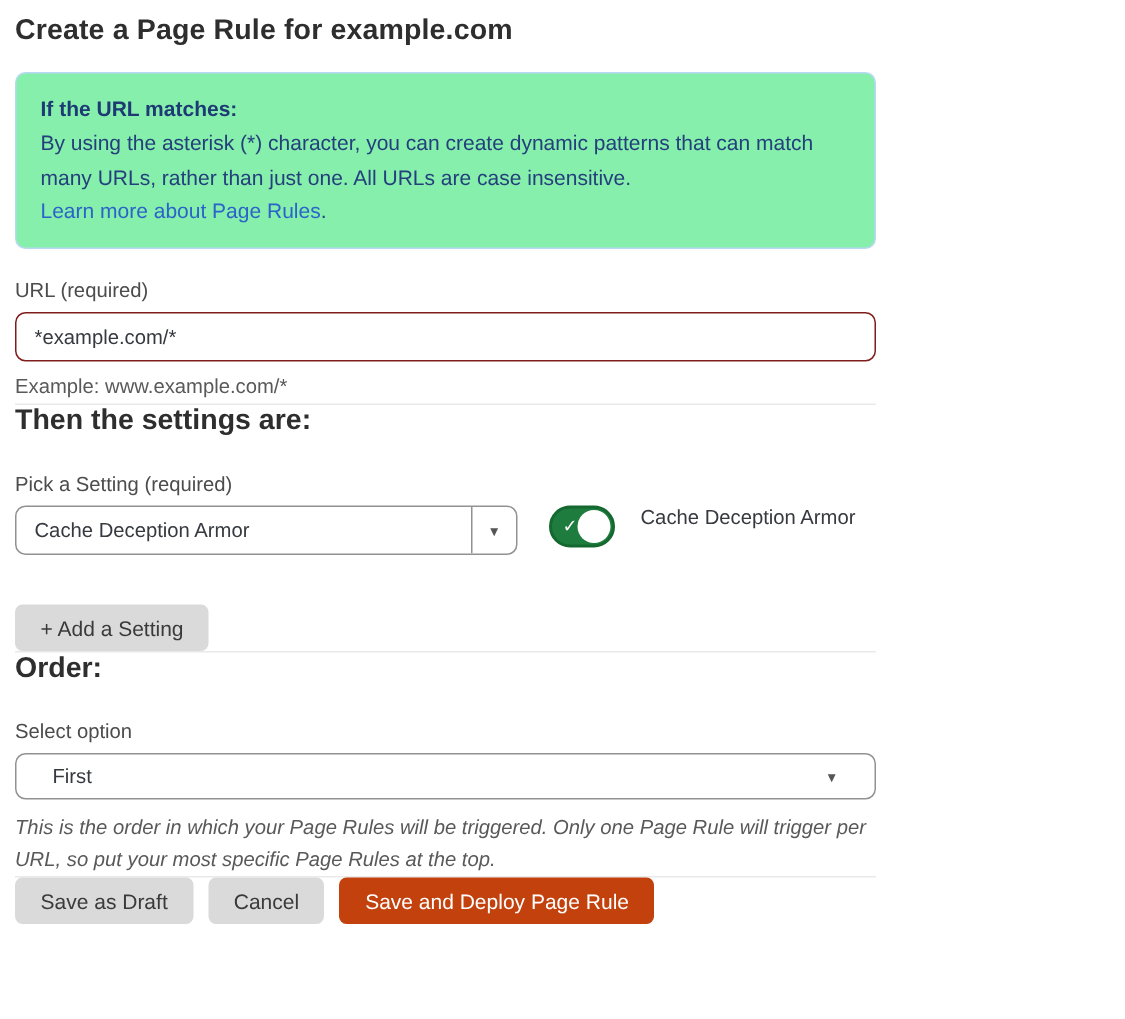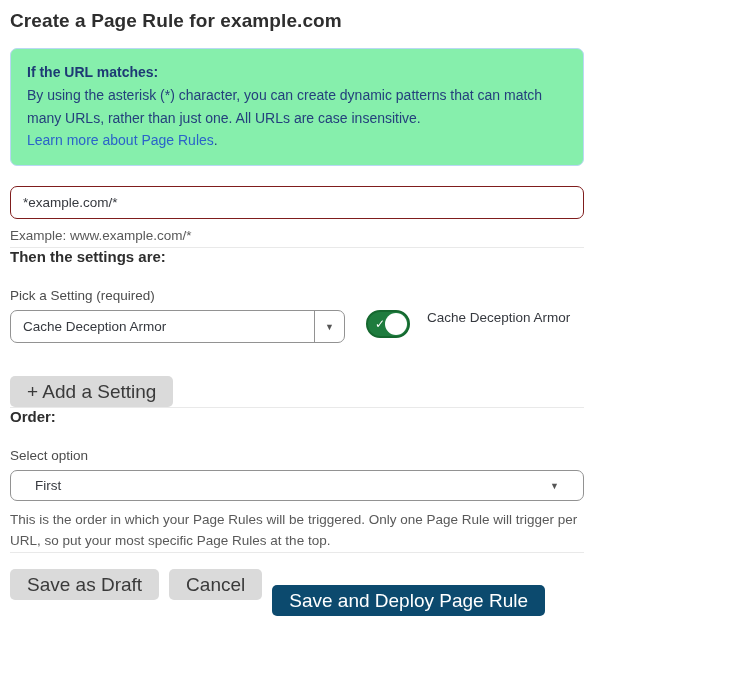--- a/index.html
+++ b/index.html
@@ -69,21 +69,21 @@
   }
   hr.divider {
     border: none;
     border-top: 1px solid #e9e9e9;
     margin: 0;
   }
   .divider-1 { margin: 15px 0 23px 0; }
   .divider-2 { margin: 19px 0 19px 0; }
   .divider-3 { margin: 16px 0 17px 0; }
   .section-heading {
-    font-size: 15px;
+    font-size: 19px;
     font-weight: bold;
     color: #2e2e2e;
     margin-bottom: 23px;
   }
   
   .setting-row {
     display: flex;
     align-items: flex-start;
   }
   .select-box {
@@ -145,21 +145,21 @@
   }
   .toggle-label {
     margin-left: 17px;
     font-size: 13.5px;
     color: #36393f;
   }
   .btn {
     height: 31px;
     border: none;
     border-radius: 5px;
-    font-size: 19px;
+    font-size: 14px;
     font-family: "Liberation Sans", "DejaVu Sans", sans-serif;
     cursor: pointer;
     padding: 0 17px;
   }
   .btn-gray {
     background: #dadada;
     color: #3a3a3a;
   }
   .add-setting-btn { margin-top: 33px; }
   
@@ -169,47 +169,48 @@
     padding: 0 24px;
     height: 31px;
   }
   .plain-arrow {
     color: #555;
     font-size: 9px;
   }
   .order-helper {
     margin-top: 9px;
     max-width: 700px;
+    font-style: italic;
   }
   
   .footer-row {
     display: flex;
     align-items: center;
     gap: 10px;
   }
   .btn-blue {
-    background: #0c4a6e;
+    background: #c2410c;
     color: #ffffff;
-    margin-top: 32px;
   }
 </style>
 </head>
 <body>
 
 <div class="page">
 
   <h1 class="page-title">Create a Page Rule for example.com</h1>
 
   <div class="info-box">
     <div class="info-heading">If the URL matches:</div>
     <div class="info-body">By using the asterisk (*) character, you can create dynamic patterns that can match many URLs, rather than just one. All URLs are case insensitive.</div>
     <div class="info-link-row"><a class="info-link">Learn more about Page Rules</a><span>.</span></div>
   </div>
 
   <div class="field">
+    <label class="field-label">URL (required)</label>
     <input class="text-input" type="text" value="*example.com/*" style="">
     <div class="helper">Example: www.example.com/*</div>
   </div>
 
   <hr class="divider divider-1">
 
   <h2 class="section-heading">Then the settings are:</h2>
 
   <label class="field-label">Pick a Setting (required)</label>
 

